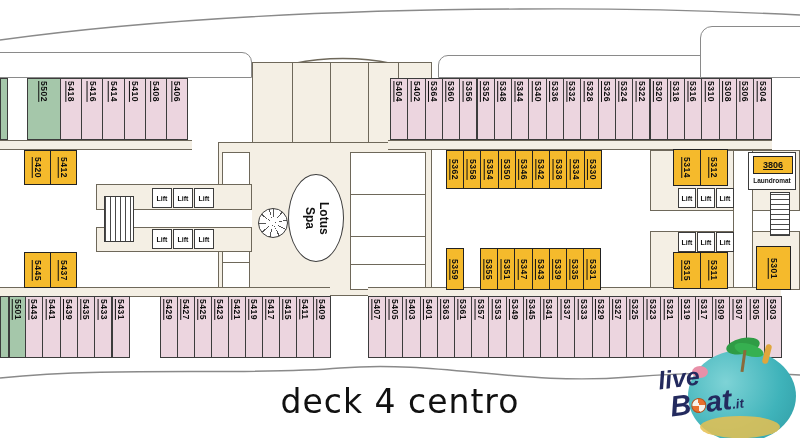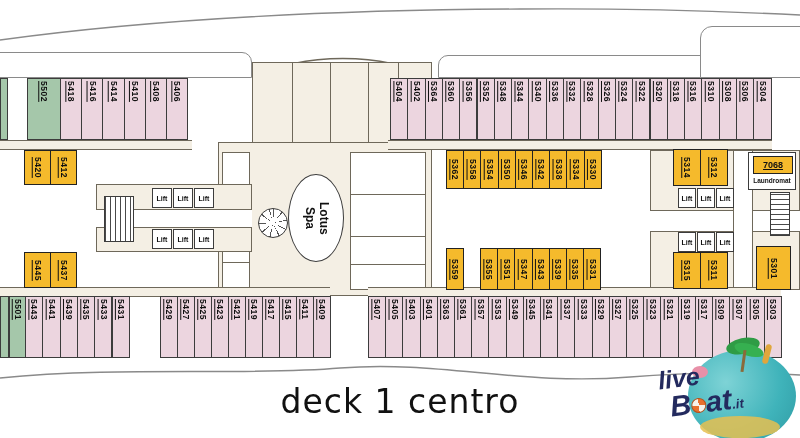--- a/index.html
+++ b/index.html
@@ -269,21 +269,21 @@
       <div class="cabin yellow center" style="left: 700px; top: 149px; width: 28px; height: 37px;">
         <span class="num">5312</span>
       </div>
       <div class="cabin yellow center" style="left: 673px; top: 252px; width: 28px; height: 37px;">
         <span class="num">5315</span>
       </div>
       <div class="cabin yellow center" style="left: 700px; top: 252px; width: 28px; height: 37px;">
         <span class="num">5311</span>
       </div>
       <div class="cabin yellow horizontal" style="left: 753px; top: 156px; width: 40px; height: 18px;">
-        <span class="num">7068</span>
+        <span class="num">3806</span>
       </div>
       <div class="cabin yellow center" style="left: 756px; top: 246px; width: 35px; height: 44px;">
         <span class="num">5301</span>
       </div>
       <div class="cabin green" style="left: 9px; top: 296px; width: 17px; height: 62px;">
         <span class="num">5501</span>
       </div>
       <div class="cabin pink" style="left: 25px; top: 296px; width: 18.3px; height: 62px;">
         <span class="num">5443</span>
       </div>
@@ -411,21 +411,21 @@
       <div class="lift" style="left: 173px; top: 229px; width: 20px; height: 20px;">Lift</div>
       <div class="lift" style="left: 194px; top: 229px; width: 20px; height: 20px;">Lift</div>
       <div class="lift" style="left: 678px; top: 188px; width: 18px; height: 20px;">Lift</div>
       <div class="lift" style="left: 697px; top: 188px; width: 18px; height: 20px;">Lift</div>
       <div class="lift" style="left: 716px; top: 188px; width: 18px; height: 20px;">Lift</div>
       <div class="lift" style="left: 678px; top: 232px; width: 18px; height: 20px;">Lift</div>
       <div class="lift" style="left: 697px; top: 232px; width: 18px; height: 20px;">Lift</div>
       <div class="lift" style="left: 716px; top: 232px; width: 18px; height: 20px;">Lift</div>
     </div>
 
-  <div id="deck-title">deck 1 centro</div>
+  <div id="deck-title">deck 4 centro</div>
 
   <div id="watermark">
     <div class="globe"></div>
     <div class="globe-sand"></div>
     <div class="blob-pink"></div>
     <div class="palm-top"></div>
     <div class="palm-top2"></div>
     <div class="palm-trunk"></div>
     <div class="giraffe"></div>
     <div class="wm-line" id="wm-live">live</div>

